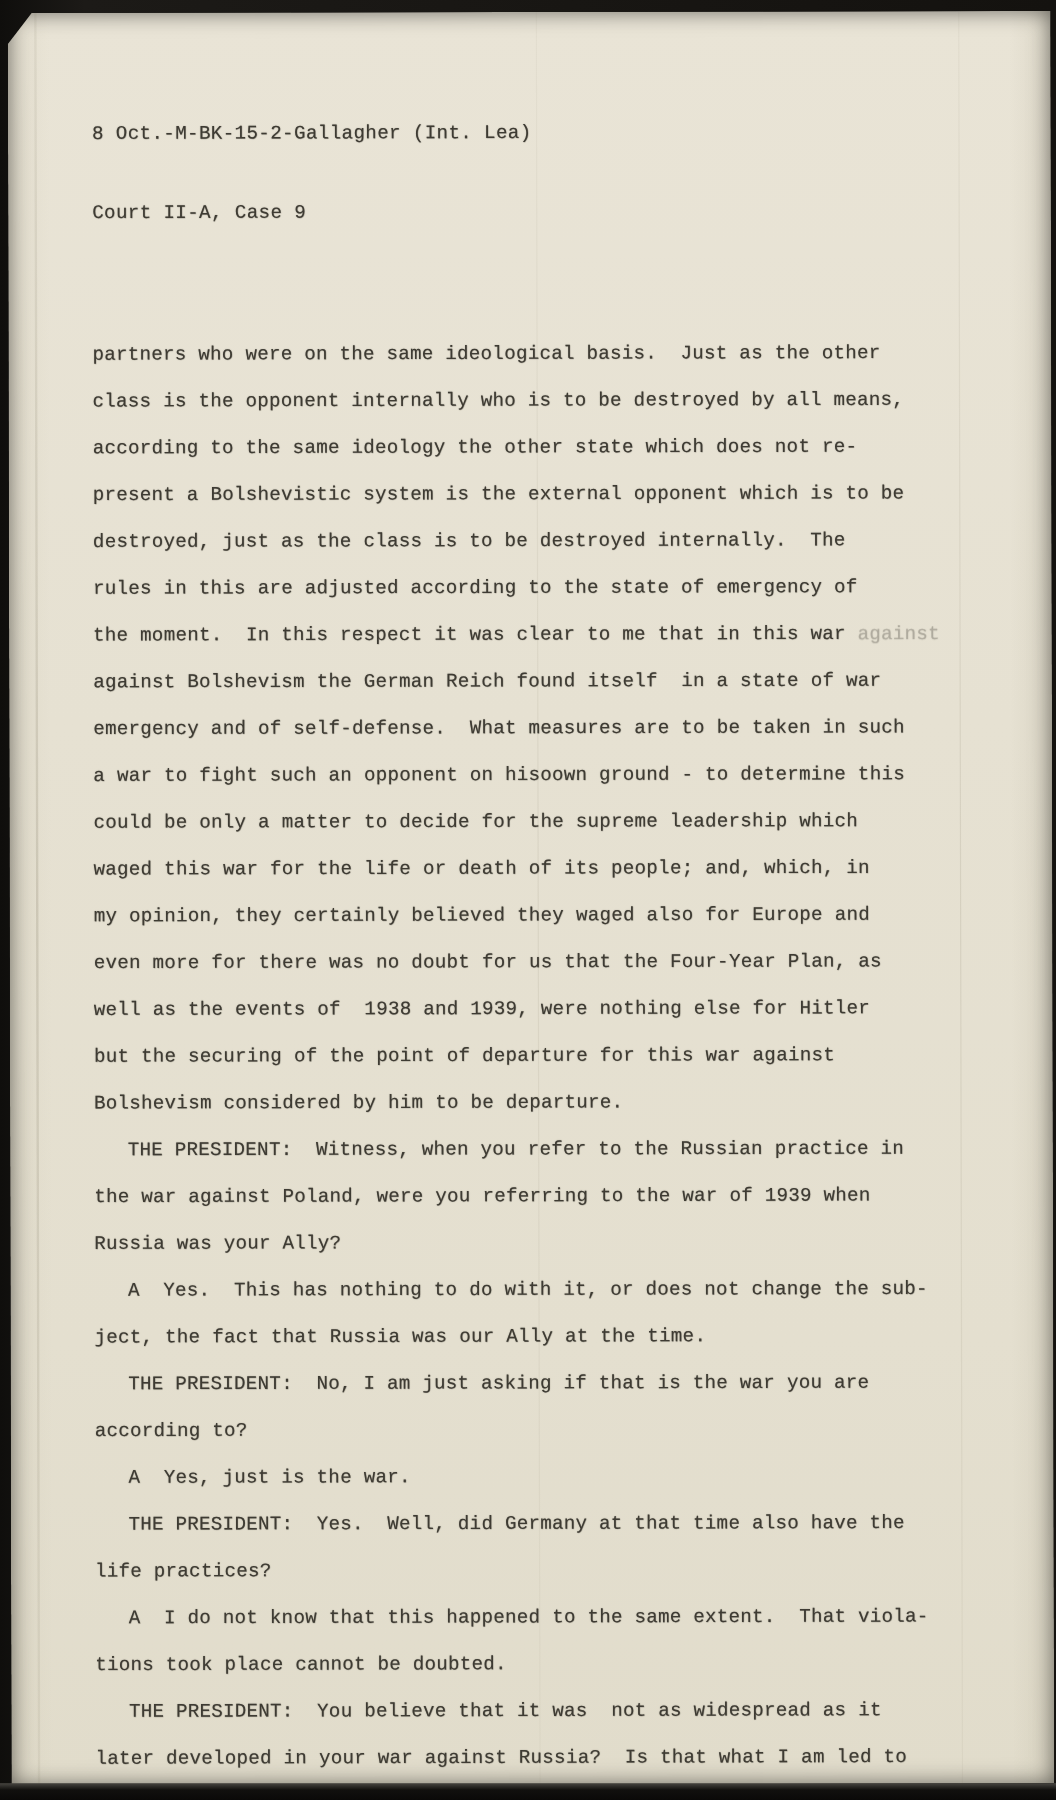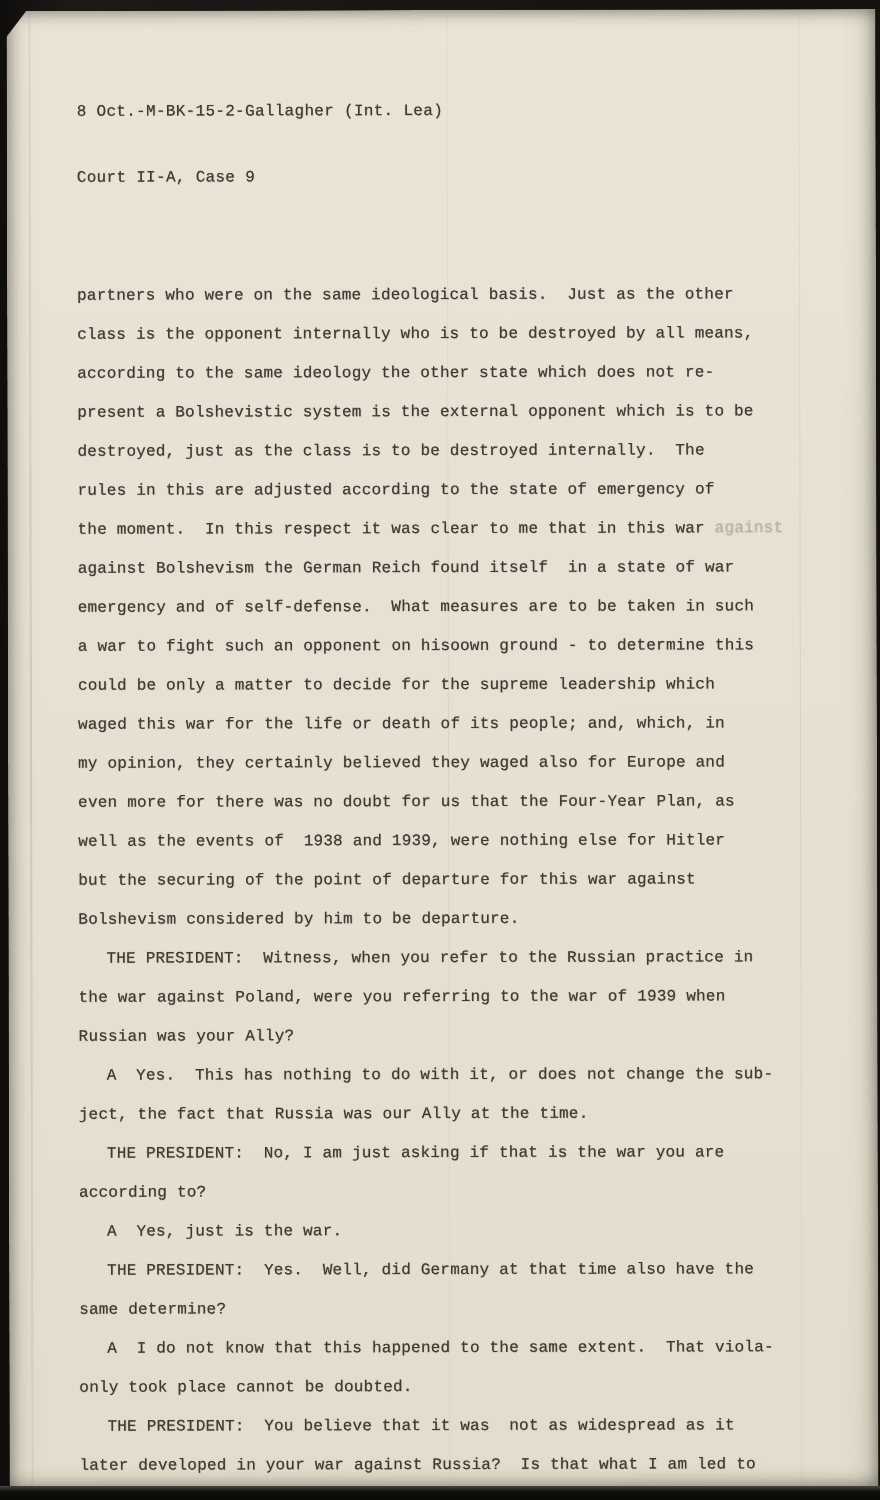--- a/index.html
+++ b/index.html
@@ -87,30 +87,30 @@
       <div class="tline"><span>a war to fight such an opponent on hisoown ground - to determine this</span></div>
       <div class="tline"><span>could be only a matter to decide for the supreme leadership which</span></div>
       <div class="tline"><span>waged this war for the life or death of its people; and, which, in</span></div>
       <div class="tline"><span>my opinion, they certainly believed they waged also for Europe and</span></div>
       <div class="tline"><span>even more for there was no doubt for us that the Four-Year Plan, as</span></div>
       <div class="tline"><span>well as the events of  1938 and 1939, were nothing else for Hitler</span></div>
       <div class="tline"><span>but the securing of the point of departure for this war against</span></div>
       <div class="tline"><span>Bolshevism considered by him to be departure.</span></div>
       <div class="tline ind"><span>THE PRESIDENT:  Witness, when you refer to the Russian practice in</span></div>
       <div class="tline"><span>the war against Poland, were you referring to the war of 1939 when</span></div>
-      <div class="tline"><span>Russian was your Ally?</span></div>
+      <div class="tline"><span>Russia was your Ally?</span></div>
       <div class="tline ind"><span>A  Yes.  This has nothing to do with it, or does not change the sub-</span></div>
       <div class="tline"><span>ject, the fact that Russia was our Ally at the time.</span></div>
       <div class="tline ind"><span>THE PRESIDENT:  No, I am just asking if that is the war you are</span></div>
       <div class="tline"><span>according to?</span></div>
       <div class="tline ind"><span>A  Yes, just is the war.</span></div>
       <div class="tline ind"><span>THE PRESIDENT:  Yes.  Well, did Germany at that time also have the</span></div>
-      <div class="tline"><span>same determine?</span></div>
+      <div class="tline"><span>life practices?</span></div>
       <div class="tline ind"><span>A  I do not know that this happened to the same extent.  That viola-</span></div>
-      <div class="tline"><span>only took place cannot be doubted.</span></div>
+      <div class="tline"><span>tions took place cannot be doubted.</span></div>
       <div class="tline ind"><span>THE PRESIDENT:  You believe that it was  not as widespread as it</span></div>
       <div class="tline"><span>later developed in your war against Russia?  Is that what I am led to</span></div>
       <div class="tline"><span>believe?</span></div>
     </div>
 
   </div>
 </div>
 
 <div class="bottom-edge"></div>
 

